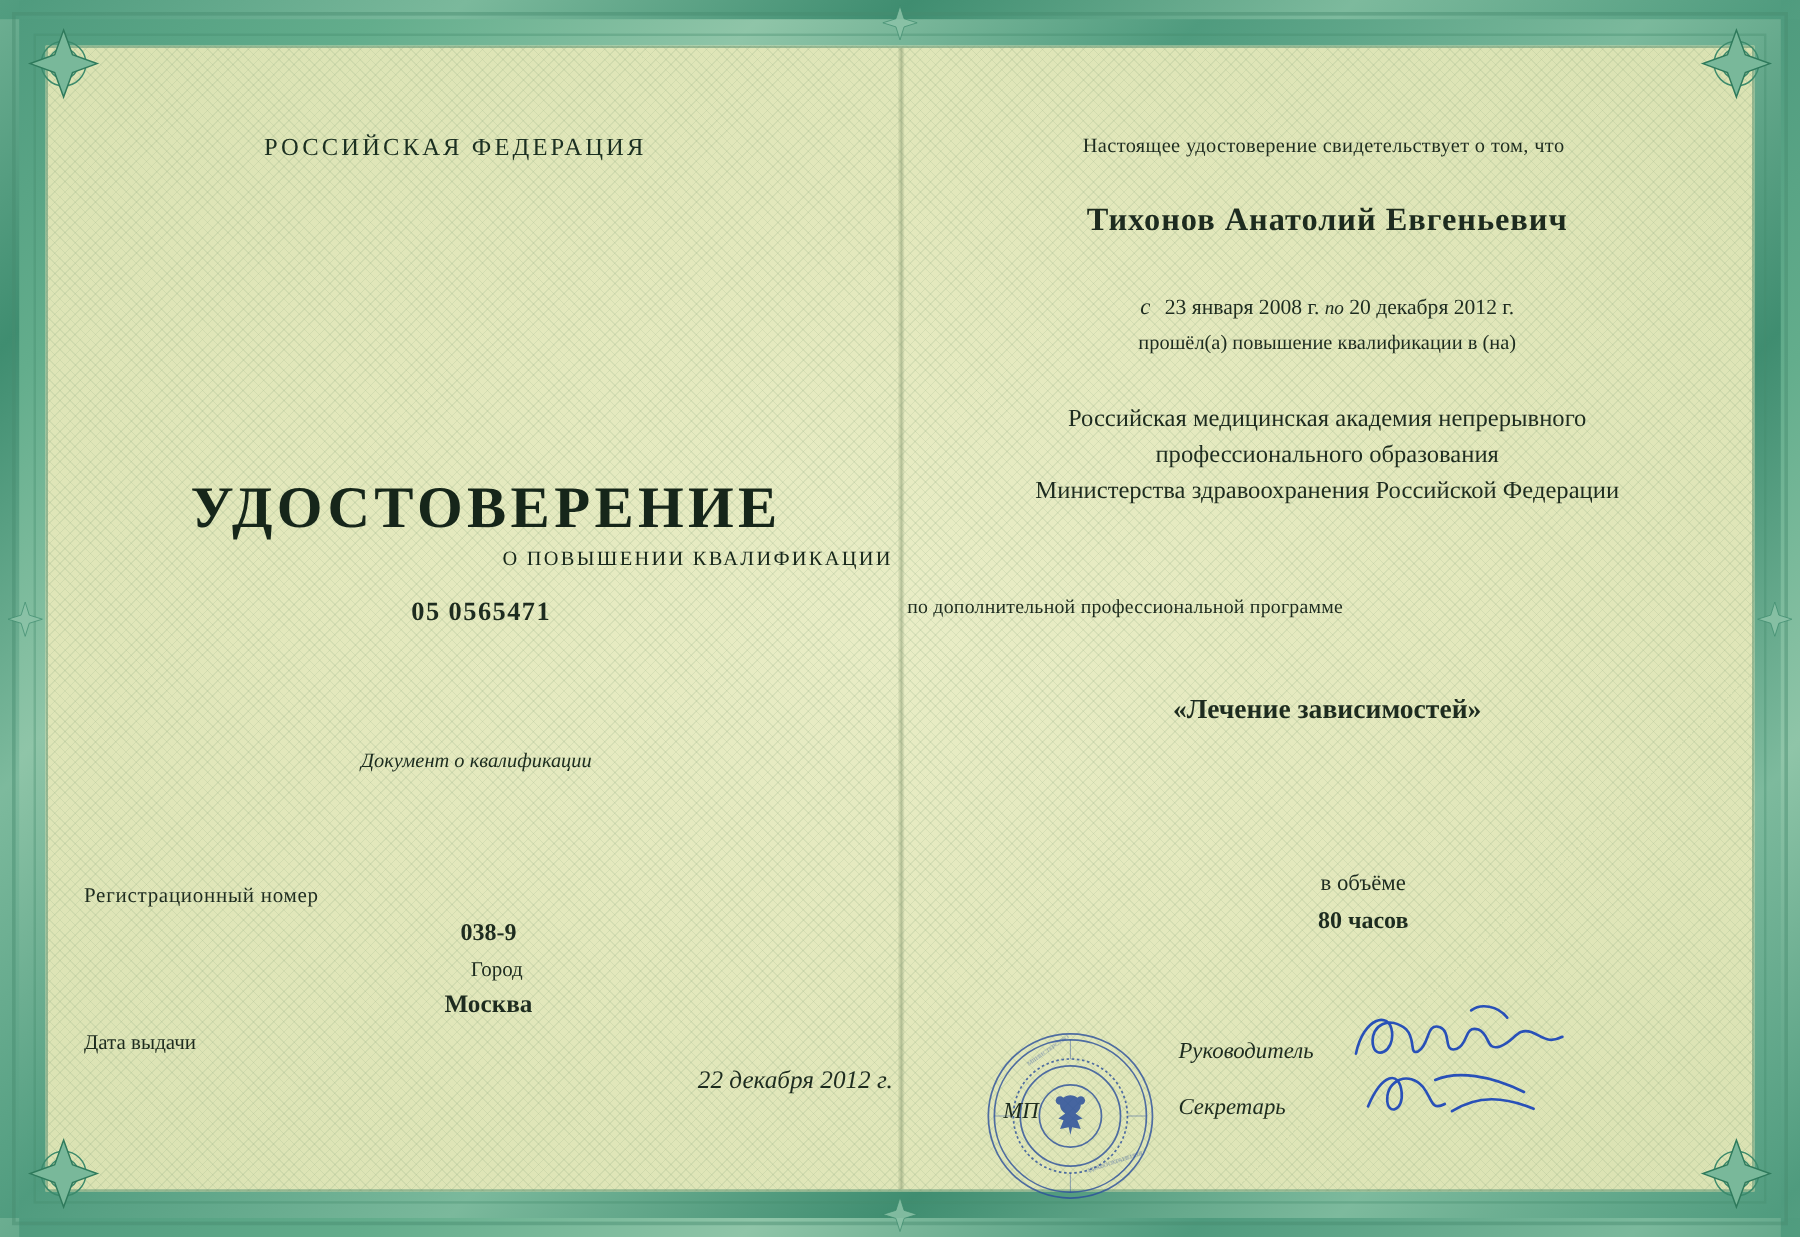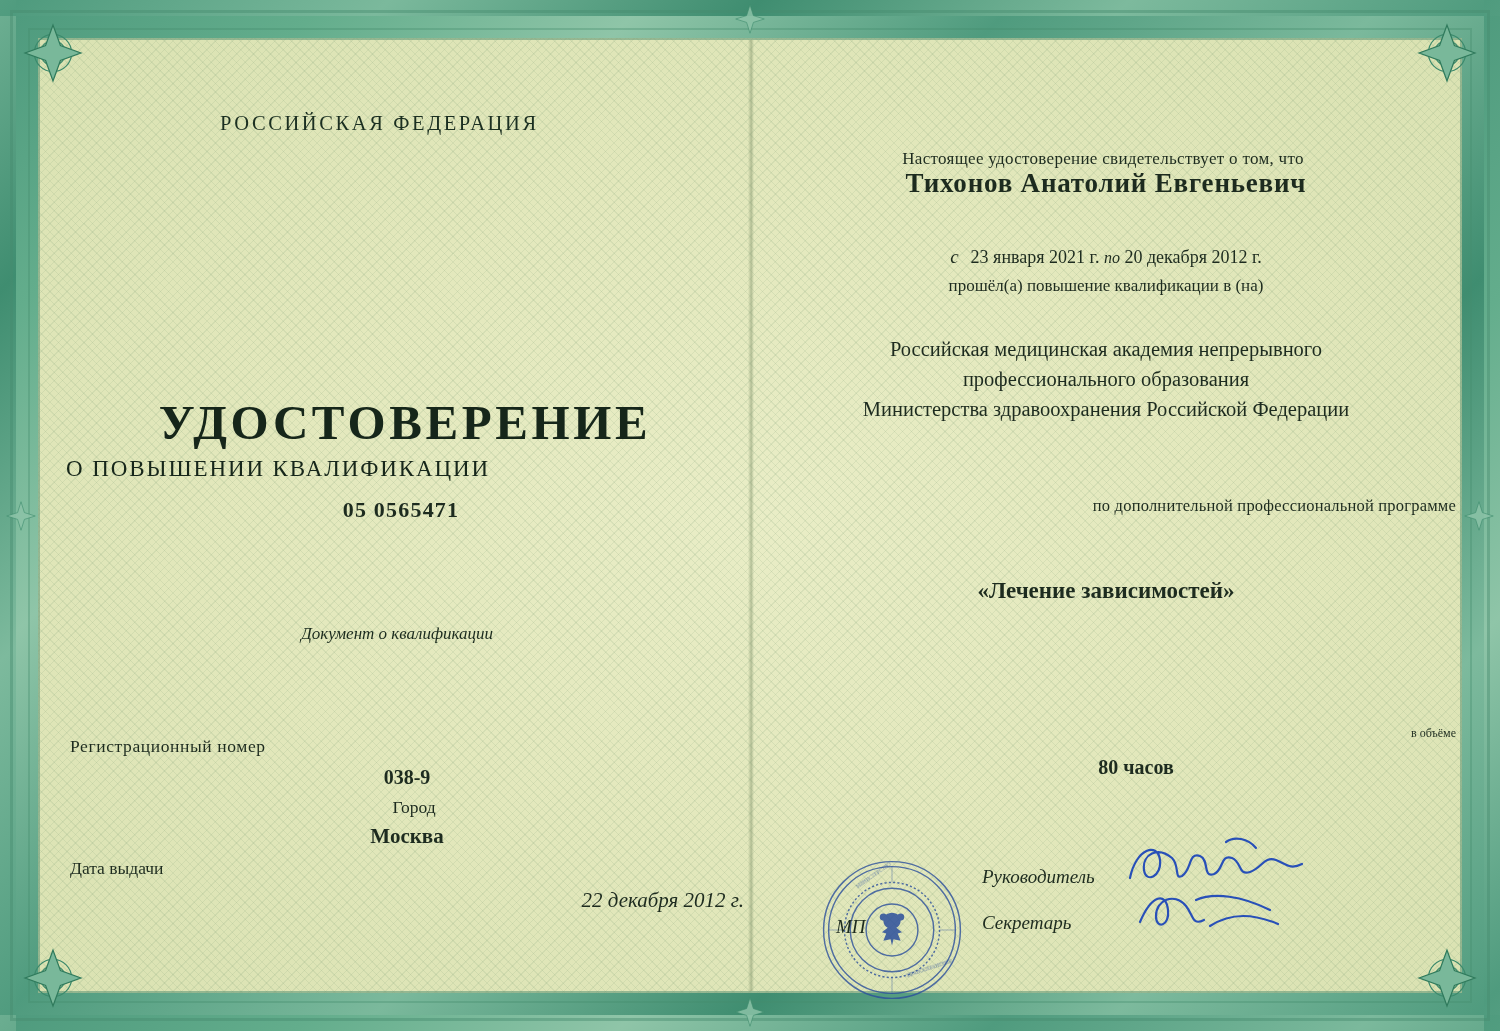--- a/index.html
+++ b/index.html
@@ -139,22 +139,22 @@
     text-align: center;
     font-size: 49px;
     font-weight: bold;
     letter-spacing: 3.6px;
     color: #16261a;
     padding-left: 22px;
   }
   .sub-title {
     left: 0; right: 0;
     top: 412px;
-    text-align: left;
-    font-size: 23px;
+    text-align: right;
+    font-size: 17px;
     letter-spacing: 1.9px;
     color: #16261a;
     padding-left: 22px;
   }
   .serial {
     left: 0; right: 0;
     top: 453px;
     text-align: center;
     font-size: 22px;
     font-weight: bold;
@@ -216,21 +216,20 @@
   }
 
   
   .attest {
     left: 0; right: 0;
     top: 68px;
     text-align: center;
     font-size: 17px;
     letter-spacing: 0.3px;
     padding-right: 6px;
-    margin-top: 37px;
   }
   .fio {
     left: 0; right: 0;
     top: 124px;
     text-align: center;
     font-size: 27px;
     font-weight: bold;
     letter-spacing: 0.8px;
   }
   .period {
@@ -250,36 +249,36 @@
   .org {
     left: 0; right: 0;
     top: 290px;
     text-align: center;
     font-size: 20.5px;
     line-height: 30px;
   }
   .prog-label {
     left: 0; right: 0;
     top: 452px;
-    text-align: right;
+    text-align: left;
     font-size: 16.5px;
     letter-spacing: 0.2px;
   }
   .prog-name {
     left: 0; right: 0;
     top: 534px;
     text-align: center;
     font-size: 23px;
     font-weight: bold;
   }
   .vol-label {
     left: 0; right: 0;
     top: 682px;
-    text-align: right;
-    font-size: 12px;
+    text-align: center;
+    font-size: 19px;
     padding-left: 60px;
   }
   .vol-value {
     left: 0; right: 0;
     top: 712px;
     text-align: center;
     font-size: 20px;
     font-weight: bold;
     padding-left: 60px;
   }
@@ -399,21 +398,21 @@
     <div class="txt city-value">Москва</div>
     <div class="txt date-label">Дата выдачи</div>
     <div class="txt date-value">22 декабря 2012 г.</div>
   </div>
 
   <div class="page page-right">
     <div class="txt attest">Настоящее удостоверение свидетельствует о том, что</div>
     <div class="txt fio">Тихонов Анатолий Евгеньевич</div>
 
     <div class="txt period">
-      <span class="lead">с</span><span>23 января 2021 г.</span>
+      <span class="lead">с</span><span>23 января 2008 г.</span>
       <span class="small-it">по</span>
       <span>20 декабря 2012 г.</span>
     </div>
 
     <div class="txt org">
       <div>Российская медицинская академия непрерывного</div>
       <div>профессионального образования</div>
       <div>Министерства здравоохранения Российской Федерации</div>
     </div>
 

